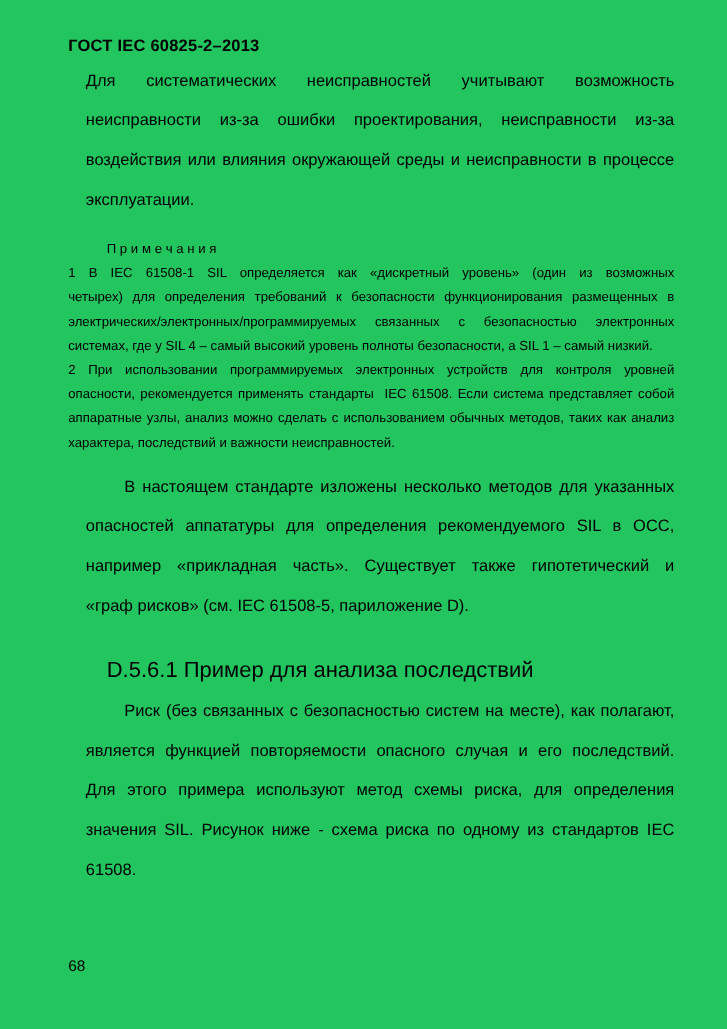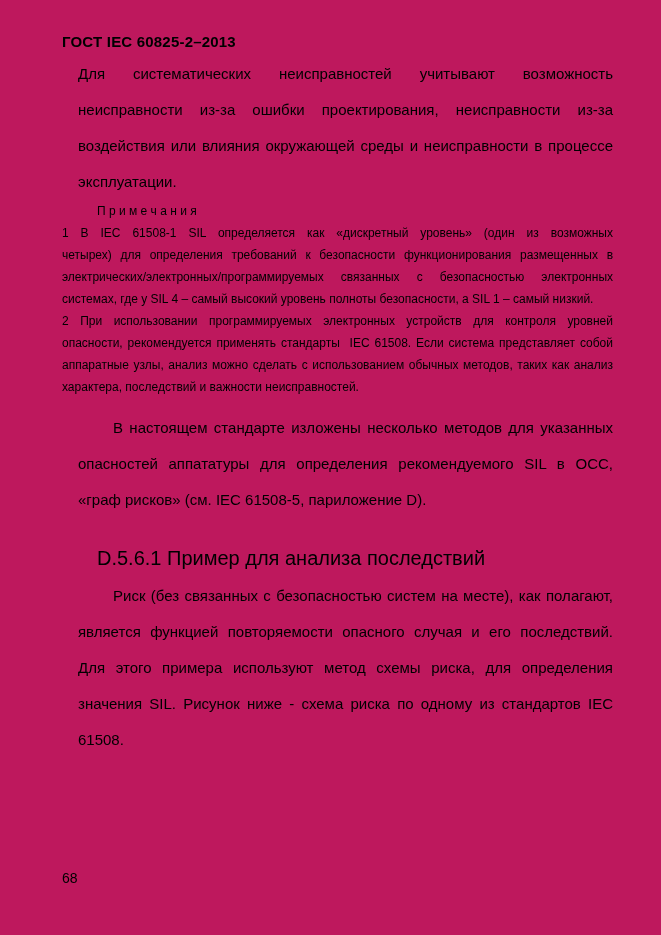--- a/index.html
+++ b/index.html
@@ -5,21 +5,21 @@
 <style>
   html, body {
     margin: 0;
     padding: 0;
     background: #ffffff;
   }
   .page {
     position: relative;
     width: 661px;
     height: 935px;
-    background: #be185d;
+    background: #22c55e;
     color: #000000;
     font-family: "Liberation Sans", sans-serif;
     overflow: hidden;
   }
   .content {
     margin-left: 62px;
     width: 551px;
   }
   .doc-header {
     padding-top: 30px;
@@ -41,21 +41,21 @@
   }
   .para .line.last {
     text-align: left;
     text-align-last: left;
   }
   .line.indent {
     text-indent: 35px;
   }
   .notes {
     font-size: 12px;
-    margin-top: 0;
+    margin-top: 15px;
   }
   .notes-label {
     height: 22px;
     line-height: 22px;
     text-indent: 35px;
   }
   .note .nline {
     height: 22px;
     line-height: 22px;
     text-align: justify;
@@ -111,20 +111,21 @@
         <div class="nline indent">2 При использовании программируемых электронных устройств для контроля уровней</div>
         <div class="nline">опасности, рекомендуется применять стандарты &nbsp;IEC 61508. Если система представляет собой</div>
         <div class="nline">аппаратные узлы, анализ можно сделать с использованием обычных методов, таких как анализ</div>
         <div class="nline last">характера, последствий и важности неисправностей.</div>
       </div>
     </div>
 
     <div class="para body-block">
       <div class="line indent">В настоящем стандарте изложены несколько методов для указанных</div>
       <div class="line">опасностей аппататуры для определения рекомендуемого SIL в ОСС,</div>
+      <div class="line">например «прикладная часть». Существует также гипотетический и</div>
       <div class="line last">«граф рисков» (см. IEC 61508-5, париложение D).</div>
     </div>
 
     <div class="section-heading">D.5.6.1 Пример для анализа последствий</div>
 
     <div class="para">
       <div class="line indent">Риск (без связанных с безопасностью систем на месте), как полагают,</div>
       <div class="line">является функцией повторяемости опасного случая и его последствий.</div>
       <div class="line">Для этого примера используют метод схемы риска, для определения</div>
       <div class="line">значения SIL. Рисунок ниже - схема риска по одному из стандартов IEC</div>

